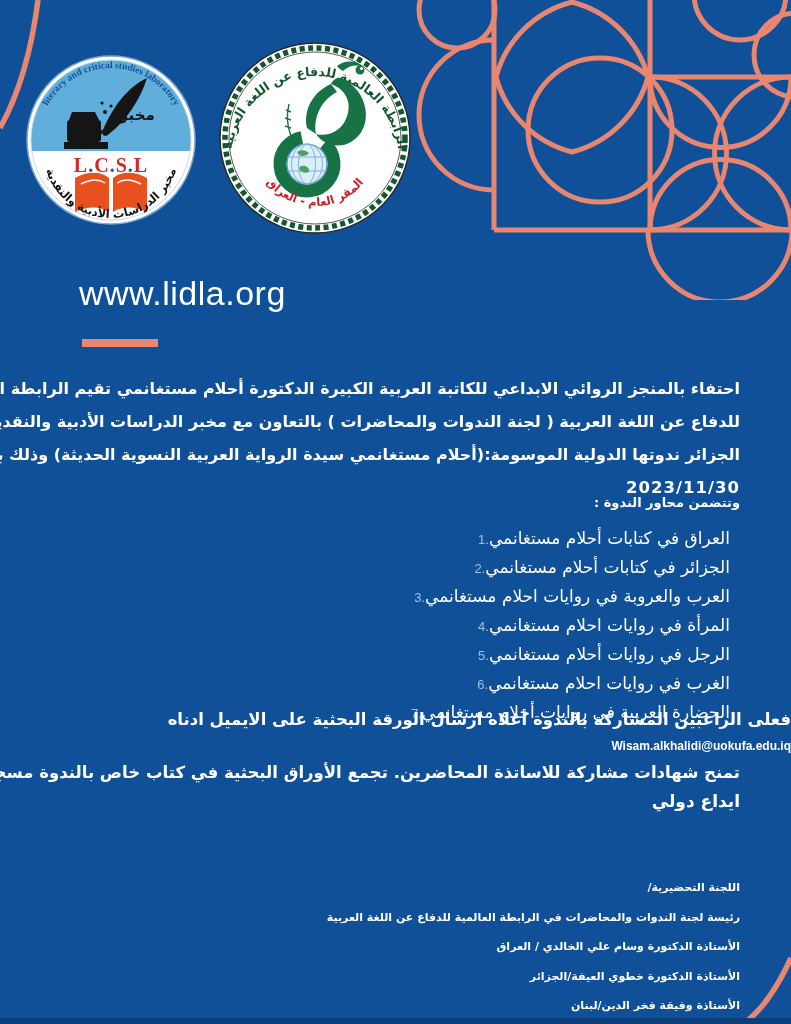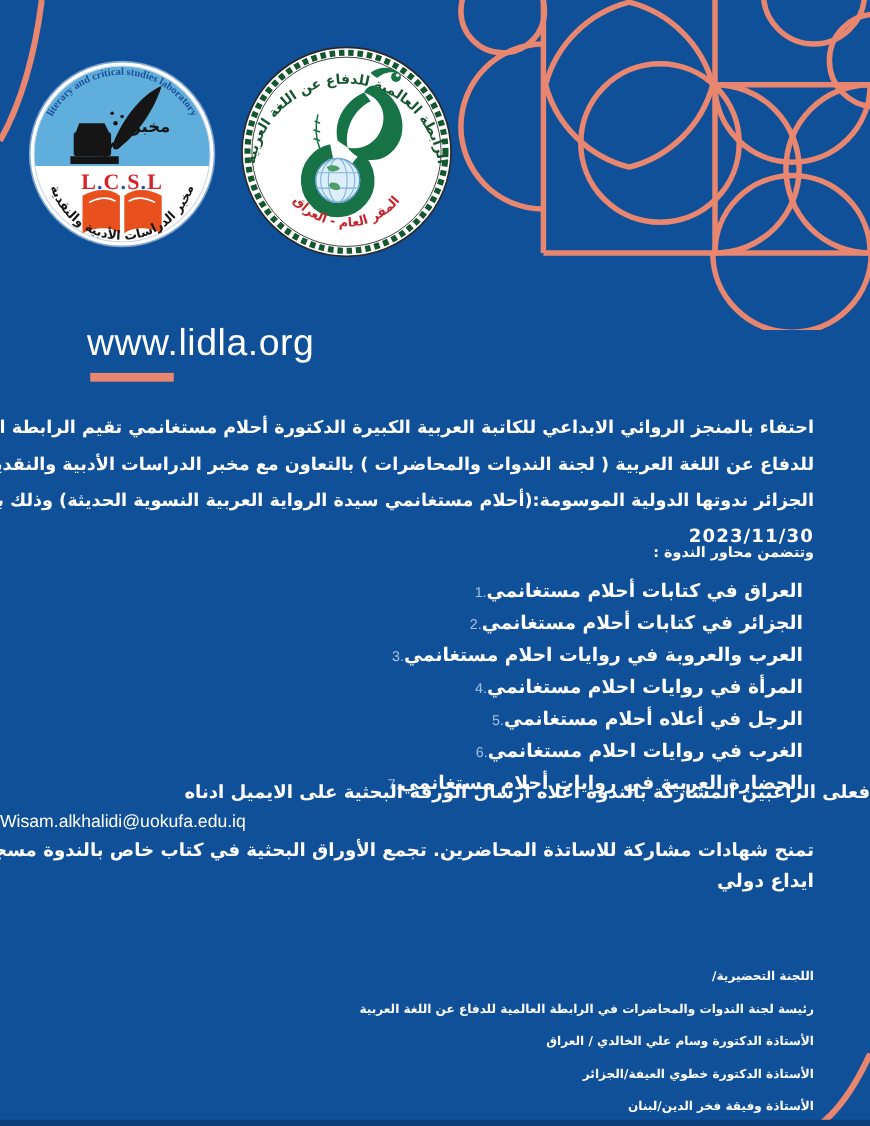--- a/index.html
+++ b/index.html
@@ -4,32 +4,32 @@
 <style>
   html,body{margin:0;padding:0;background:#222;}
   .poster{
     position:relative;width:791px;height:1024px;overflow:hidden;
     background:#0F5098;
     font-family:"DejaVu Sans",sans-serif;
   }
   .abs{position:absolute;}
   .ar{direction:rtl;color:#ffffff;font-weight:bold;text-align:right;white-space:nowrap;}
   #website{left:79px;top:274px;color:#fff;font-family:"Liberation Sans",sans-serif;
-    font-size:34px;letter-spacing:0.5px;font-weight:400;margin-top:19px;}
+    font-size:34px;letter-spacing:0.5px;font-weight:400;}
   #accent-dash{left:82px;top:339px;width:76px;height:8px;background:#E98670;}
   #intro{right:51px;top:372px;font-size:16px;line-height:33px;}
   #intro .date-line{direction:ltr;text-align:right;font-size:16.5px;letter-spacing:1px;}
   #topics-header{right:51px;top:495px;font-size:13px;}
   #topics{right:51px;top:524px;}
   .topic{display:flex;justify-content:flex-end;align-items:baseline;height:29px;line-height:29px;}
   .topic .num{color:#A3C0DE;font-size:13px;font-weight:normal;font-family:"Liberation Sans",sans-serif;}
-  .topic .txt{direction:rtl;color:#fff;font-weight:bold;font-size:17px;margin-right:10px;white-space:nowrap;}
+  .topic .txt{direction:rtl;color:#fff;font-weight:normal;font-size:17px;margin-right:10px;white-space:nowrap;}
   #participation{left:0;width:100%;text-align:right;top:710px;font-size:16.5px;}
-  #email{left:0;width:100%;text-align:left;top:739px;color:#fff;
-    font-family:"Liberation Sans",sans-serif;font-size:16px;font-weight:400;}
+  #email{left:0;width:100%;text-align:right;top:739px;color:#fff;
+    font-family:"Liberation Sans",sans-serif;font-size:12px;font-weight:700;}
   #cert-line1{right:51px;top:763px;font-size:16.5px;}
   #cert-line2{right:51px;top:791px;font-size:17px;}
   #committee{right:51px;top:873px;font-size:11px;line-height:29.5px;}
   #bottom-edge{left:0;bottom:0;width:100%;height:6px;background:#0B3E7A;}
   svg text{font-family:"DejaVu Sans",sans-serif;}
   .lat-serif{font-family:"Liberation Serif",serif;}
 </style>
 </head>
 <body>
 
@@ -160,21 +160,21 @@
     <div class="topic">
       <span class="num">3.</span>
       <span class="txt">العرب والعروبة في روايات احلام مستغانمي</span>
     </div>
     <div class="topic">
       <span class="num">4.</span>
       <span class="txt">المرأة في روايات احلام مستغانمي</span>
     </div>
     <div class="topic">
       <span class="num">5.</span>
-      <span class="txt">الرجل في أعلاه أحلام مستغانمي</span>
+      <span class="txt">الرجل في روايات أحلام مستغانمي</span>
     </div>
     <div class="topic">
       <span class="num">6.</span>
       <span class="txt">الغرب في روايات احلام مستغانمي</span>
     </div>
     <div class="topic">
       <span class="num">7.</span>
       <span class="txt">الحضارة العربية في روايات أحلام مستغانمي</span>
     </div>
   </div>

